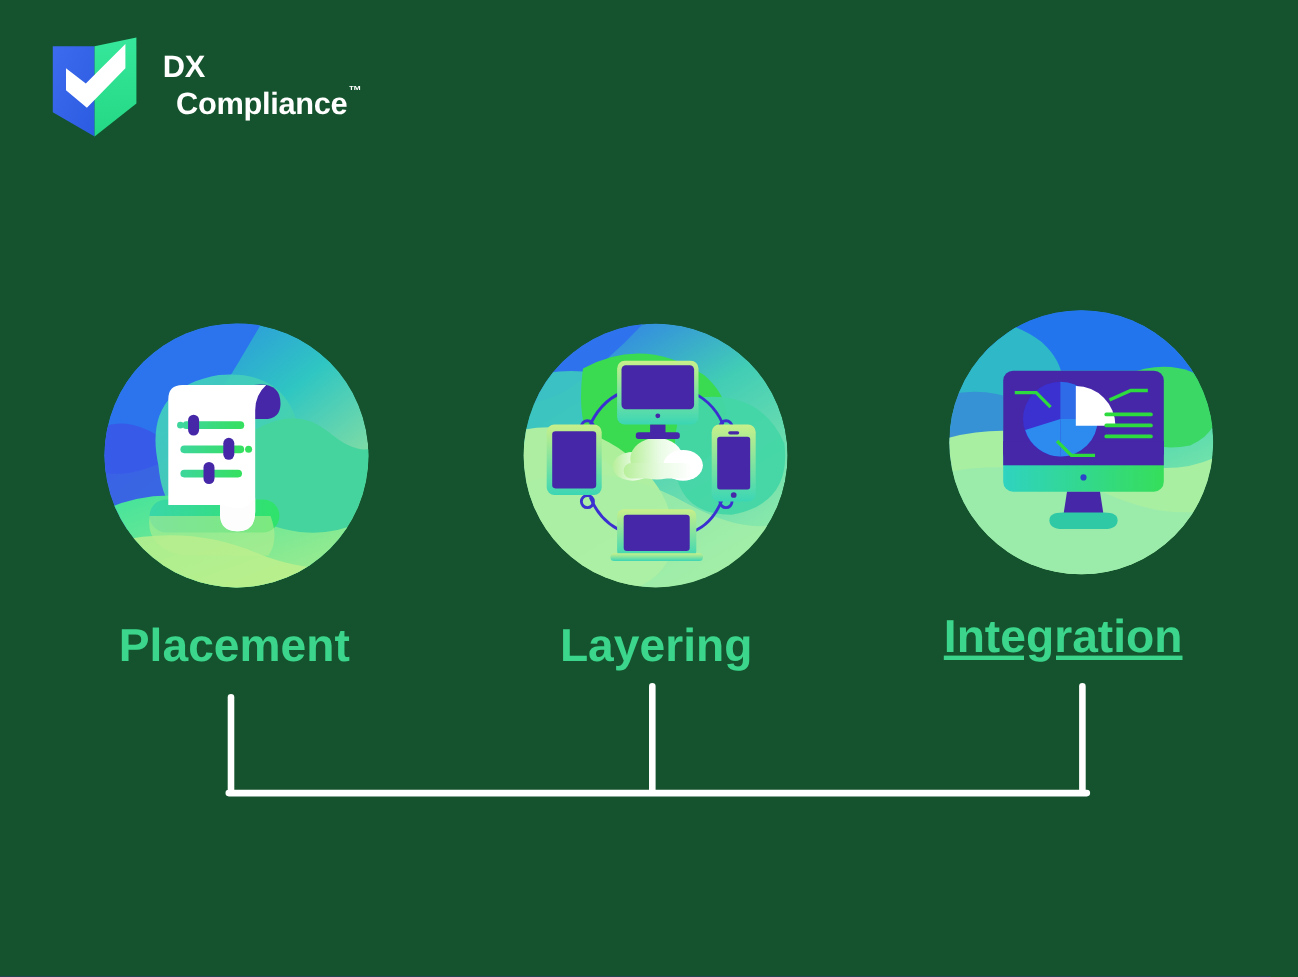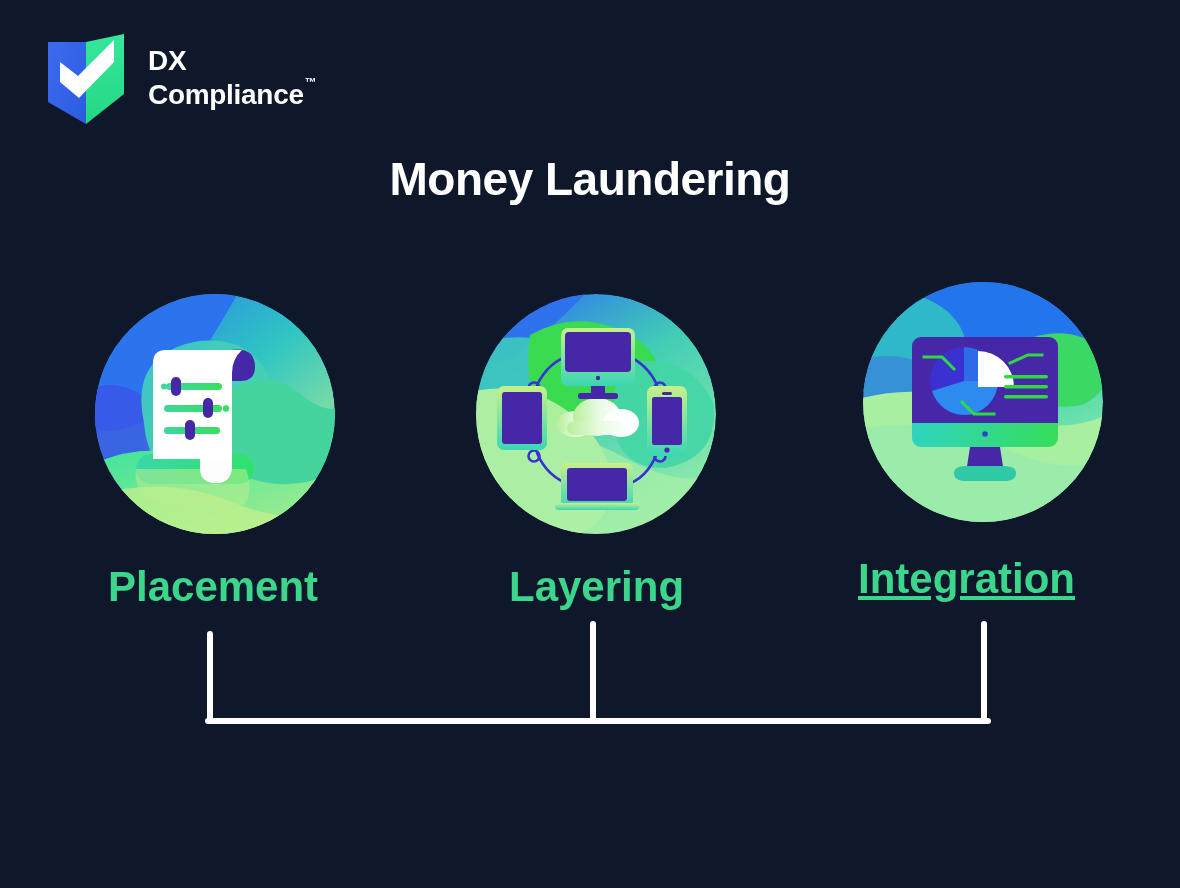--- a/index.html
+++ b/index.html
@@ -6,42 +6,42 @@
   * { margin:0; padding:0; box-sizing:border-box; }
   html, body {
     width:1180px; height:888px;
     font-family:"Liberation Sans", sans-serif;
     overflow:hidden;
   }
   body { background:#4527A8; position:relative; }
 
   .slide {
     position:absolute; inset:0;
-    background:#0f172a;
+    background:#14532d;
   }
 
   
   .brand {
     position:absolute; left:38px; top:28px;
     display:flex; align-items:center; gap:14px;
   }
   .brand-mark { width:96px; height:100px; display:block; }
   .brand-text {
     display:flex; flex-direction:column;
     justify-content:center;
     line-height:1.0;
   }
   .brand-line1 {
     color:#ffffff; font-size:28px; font-weight:bold;
     letter-spacing:-0.3px;
   }
   .brand-line2 {
     color:#ffffff; font-size:28px; font-weight:bold;
     letter-spacing:-0.3px; position:relative;
-    display:inline-block; margin-top:6px;
+    display:inline-block; margin-top:6px;margin-left:12px;
   }
   .brand-tm {
     font-size:12px; font-weight:bold; vertical-align:super;
     position:relative; top:-8px; left:1px;
   }
 
   
   .page-title {
     position:absolute; top:152px; left:0; width:1180px;
     text-align:center;
@@ -94,21 +94,20 @@
 
         <path d="M22 34 L40 48 L76 12 L76 34 L41 70 L22 54 Z" fill="#FFFFFF"></path>
       </svg>
     </span>
     <span class="brand-text">
       <span class="brand-line1">DX</span>
       <span class="brand-line2"><span>Compliance</span><span class="brand-tm">™</span></span>
     </span>
   </div>
 
-  <div class="page-title">Money Laundering</div>
 
   <div class="stage stage-1">
     <svg viewBox="0 0 242 242" width="242" height="242" aria-hidden="true">
       <defs>
         <clipPath id="clip1">
             <circle cx="121" cy="121" r="120"></circle>
           </clipPath>
         <linearGradient id="g1base" x1="0.1" y1="0" x2="0.9" y2="1">
           <stop offset="0%" stop-color="#2B7BEE"></stop>
           <stop offset="45%" stop-color="#2FC6C2"></stop>

